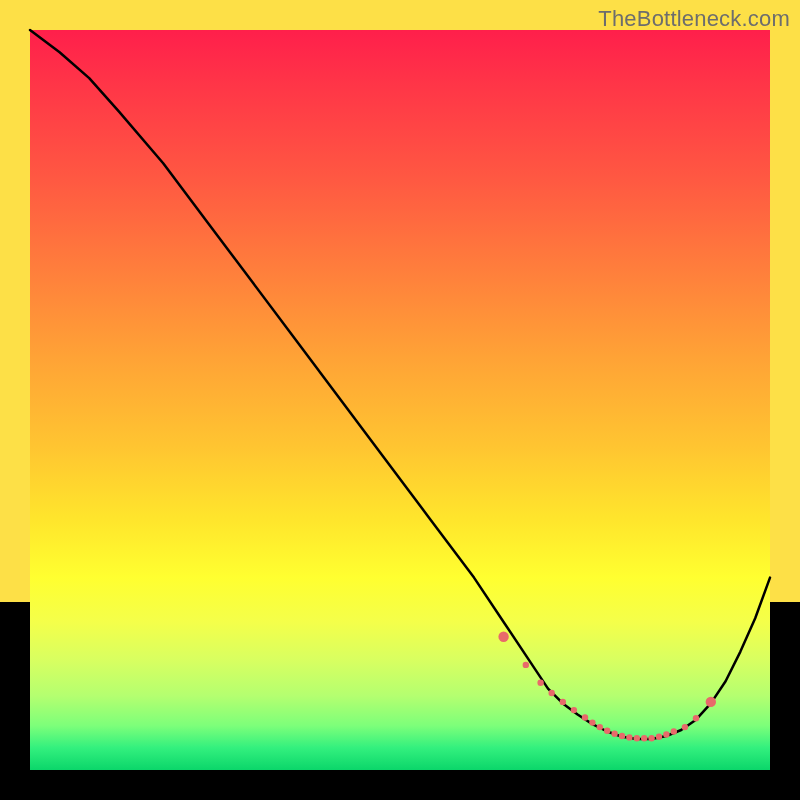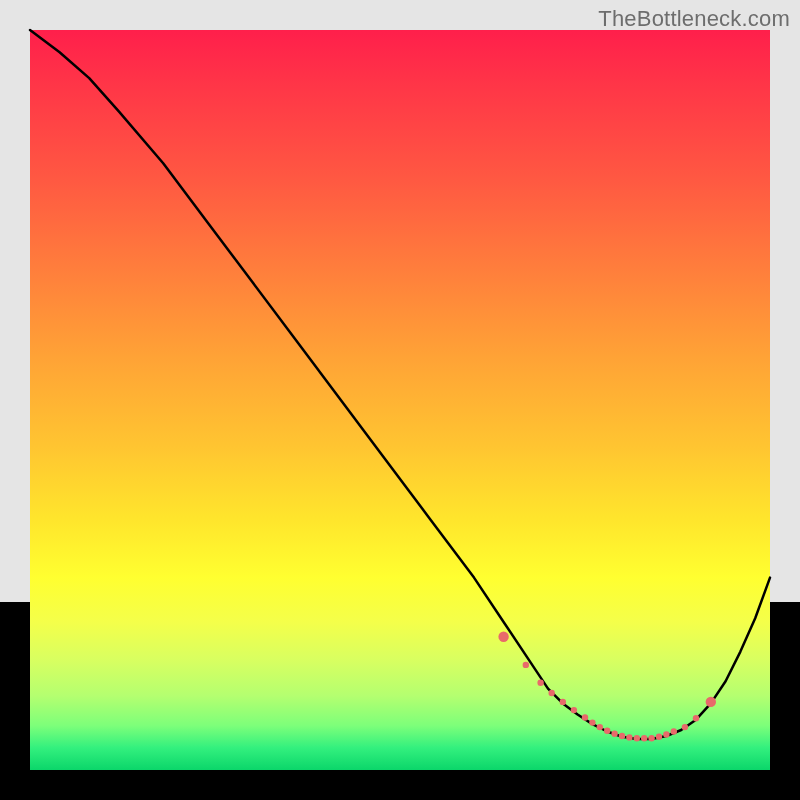--- a/index.html
+++ b/index.html
@@ -7,21 +7,21 @@
     padding: 0;
     width: 800px;
     height: 800px;
     background: #000;
     font-family: Arial, Helvetica, sans-serif;
   }
   .frame {
     position: relative;
     width: 800px;
     height: 602px;
-    background: #e5e5e5;
+    background: #fde047;
   }
   .watermark {
     position: absolute;
     top: 6px;
     right: 10px;
     color: #6d6d6d;
     font-size: 22px;
     font-weight: 500;
     letter-spacing: 0.2px;
     z-index: 10;

